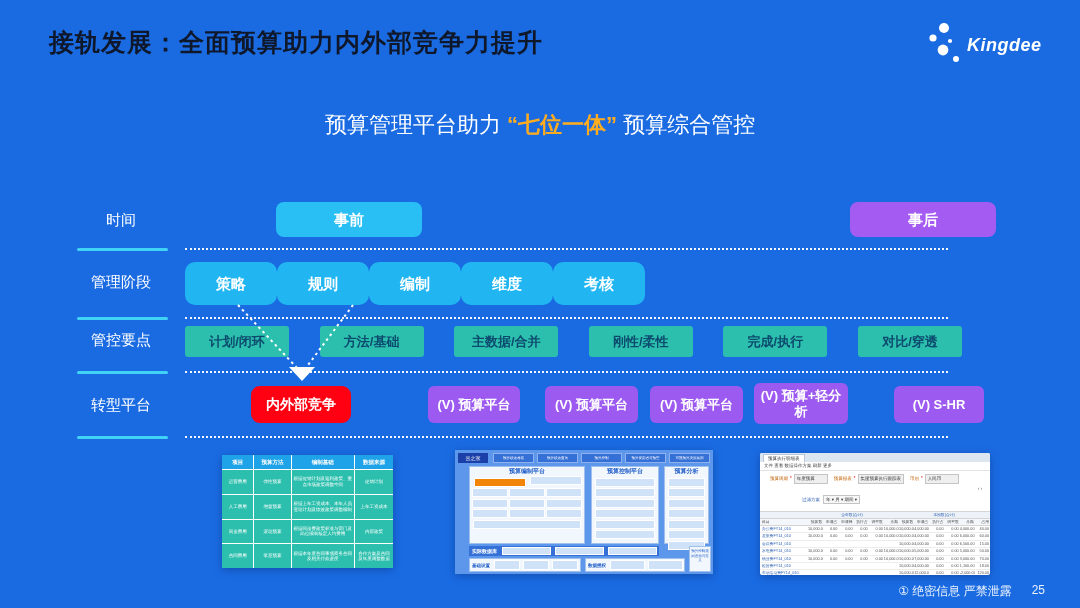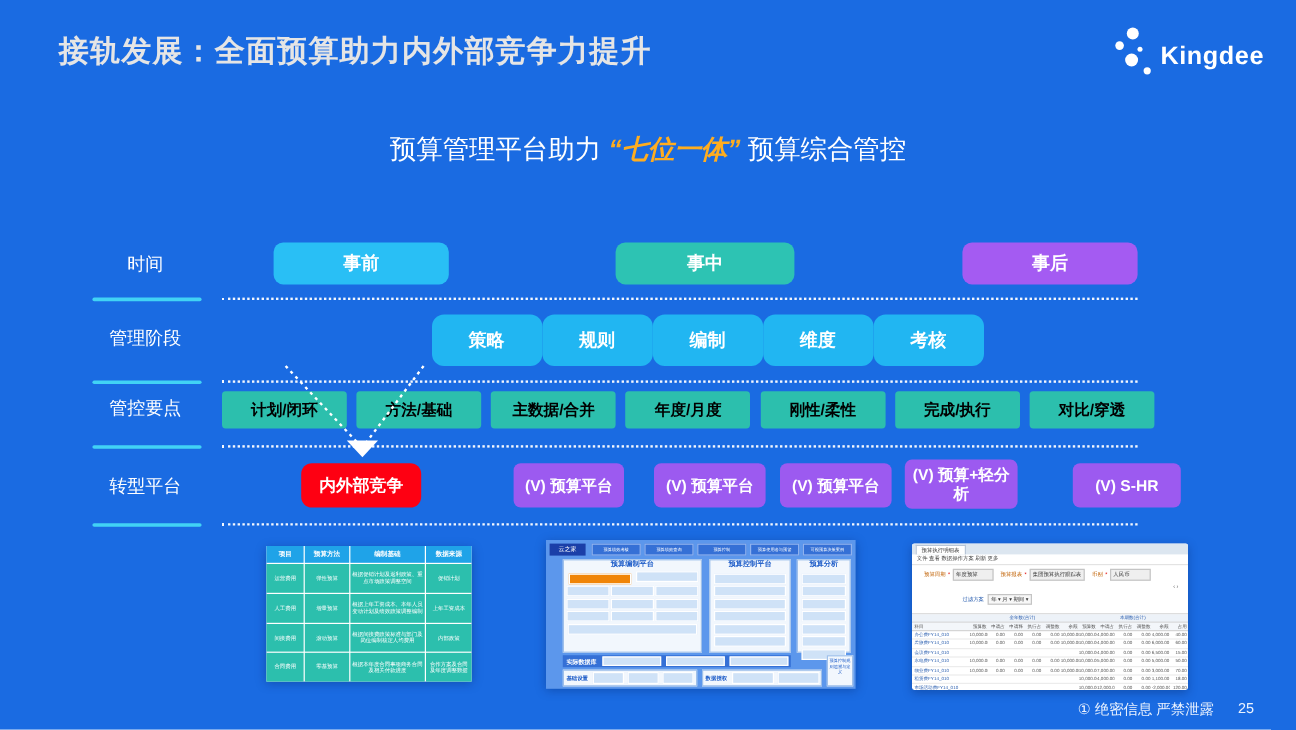--- a/index.html
+++ b/index.html
@@ -1,38 +1,38 @@
 <!DOCTYPE html>
 <html style="--bg: #1A6BE2; --accent: #41D3F5; --highlight: #FFAD1F; --phase-pre: #29BFF5; --phase-mid: #2DC3B3; --phase-post: #A45BF2; --stage: #21B6F2; --point: #2CBFAD; --platform: #9C5AF0; --danger: #FE0012;"><head>
 <meta charset="utf-8">
 <style>
   html,body{margin:0;padding:0;}
   body{width:1080px;height:608px;overflow:hidden;font-family:"Liberation Sans","DejaVu Sans",sans-serif;}
   .slide{position:relative;width:1080px;height:608px;background:var(--bg,#1A6BE2);}
 
   
-  .title{position:absolute;left:49px;top:26px;font-size:25px;font-weight:bold;color:#e5e5e5;letter-spacing:1px;}
+  .title{position:absolute;left:49px;top:26px;font-size:25px;font-weight:bold;color:#0f172a;letter-spacing:1px;}
   .logo{position:absolute;left:905px;top:13px;width:160px;height:56px;color:#fff;}
-  .logo .brand{position:absolute;left:62px;top:22px;font-size:21px;font-weight:bold;letter-spacing:.5px;}
+  .logo .brand{position:absolute;left:62px;top:22px;font-size:18px;font-weight:bold;font-style:italic;letter-spacing:.5px;}
 
   
   .subtitle{position:absolute;left:0;top:110px;width:1080px;text-align:center;font-size:22px;color:#fff;font-weight:500;}
-  .subtitle .hl{color:var(--highlight,#FFAD1F);font-weight:bold;font-style:italic;}
+  .subtitle .hl{color:var(--highlight,#FFAD1F);font-weight:bold;}
 
   
   .rowlabel{position:absolute;left:60px;width:122px;text-align:center;color:#fff;font-size:15px;}
   .cyanline{position:absolute;left:77px;width:91px;height:3px;border-radius:2px;background:var(--accent,#41D3F5);}
   .dotline{position:absolute;left:185px;width:763px;height:0;border-top:2px dotted rgba(255,255,255,.95);}
 
   .btn{position:absolute;text-align:center;color:#fff;}
-  .phase{top:202px;height:35px;line-height:35px;border-radius:8px;font-size:15px;font-weight:600;}
-  .stage-row{position:absolute;left:185px;top:262px;width:777px;display:flex;justify-content:center;margin-left:16px;}
+  .phase{top:202px;height:35px;line-height:35px;border-radius:8px;font-size:15px;font-weight:600;margin-left:48px;}
+  .stage-row{position:absolute;left:185px;top:262px;width:777px;display:flex;justify-content:flex-start;}
   .stage{width:92px;height:43px;line-height:43px;border-radius:10px;background:var(--stage,#21B6F2);color:#fff;text-align:center;font-size:15px;font-weight:600;}
   .point-row{position:absolute;left:185px;top:326px;width:777px;display:flex;justify-content:space-between;}
-  .point{width:104px;height:31px;line-height:31px;border-radius:3px;background:var(--point,#2CBFAD);color:#000000;text-align:center;font-size:13px;font-weight:600;}
+  .point{width:104px;height:31px;line-height:31px;border-radius:3px;background:var(--point,#2CBFAD);color:#0c4a6e;text-align:center;font-size:13px;font-weight:600;}
   .plat{top:386px;height:37px;line-height:37px;border-radius:6px;background:var(--platform,#9C5AF0);font-size:13px;font-weight:600;}
   .plat.multi{top:383px;height:41px;line-height:1.2;display:flex;align-items:center;justify-content:center;padding:0 4px;box-sizing:border-box;}
   .danger{background:var(--danger,#FE0012);border-radius:9px;font-size:14px;}
 
   .arrow-svg{position:absolute;left:225px;top:303px;}
 
   
   .thumb{position:absolute;box-shadow:0 2px 8px rgba(0,30,90,.35);}
   
   .t1{left:222px;top:455px;width:171px;height:113px;display:flex;flex-direction:column;background:#fff;}
@@ -110,42 +110,40 @@
   </div>
 
   <div class="subtitle">
     <span>预算管理平台助力</span>
     <span class="hl">“七位一体”</span>
     <span>预算综合管控</span>
   </div>
 
   <div class="rowlabel" style="top:211px">时间</div>
   <div class="btn phase" style="left:228px;width:146px;background:var(--phase-pre,#29BFF5)">事前</div>
-  <div class="btn phase" style="left:513px;width:149px;background:var(--phase-mid,#2DC3B3)">事中</div>
   <div class="btn phase" style="left:802px;width:146px;background:var(--phase-post,#A45BF2)">事后</div>
   <div class="cyanline" style="top:248px"></div>
   <div class="dotline" style="top:248px"></div>
 
   <div class="rowlabel" style="top:273px">管理阶段</div>
   <div class="stage-row">
     <div class="stage">策略</div>
     <div class="stage">规则</div>
     <div class="stage">编制</div>
     <div class="stage">维度</div>
     <div class="stage">考核</div>
   </div>
   <div class="cyanline" style="top:317px"></div>
   <div class="dotline" style="top:317px"></div>
 
   <div class="rowlabel" style="top:331px">管控要点</div>
   <div class="point-row">
     <div class="point">计划/闭环</div>
     <div class="point">方法/基础</div>
     <div class="point">主数据/合并</div>
-    <div class="point">年度/月度</div>
     <div class="point">刚性/柔性</div>
     <div class="point">完成/执行</div>
     <div class="point">对比/穿透</div>
   </div>
   <div class="cyanline" style="top:371px"></div>
   <div class="dotline" style="top:371px"></div>
 
   <svg class="arrow-svg" width="150" height="82">
     <line x1="13" y1="2" x2="73" y2="66" stroke="#fff" stroke-width="2" stroke-dasharray="2.5 3.5"></line>
     <line x1="128" y1="2" x2="80" y2="66" stroke="#fff" stroke-width="2" stroke-dasharray="2.5 3.5"></line>

